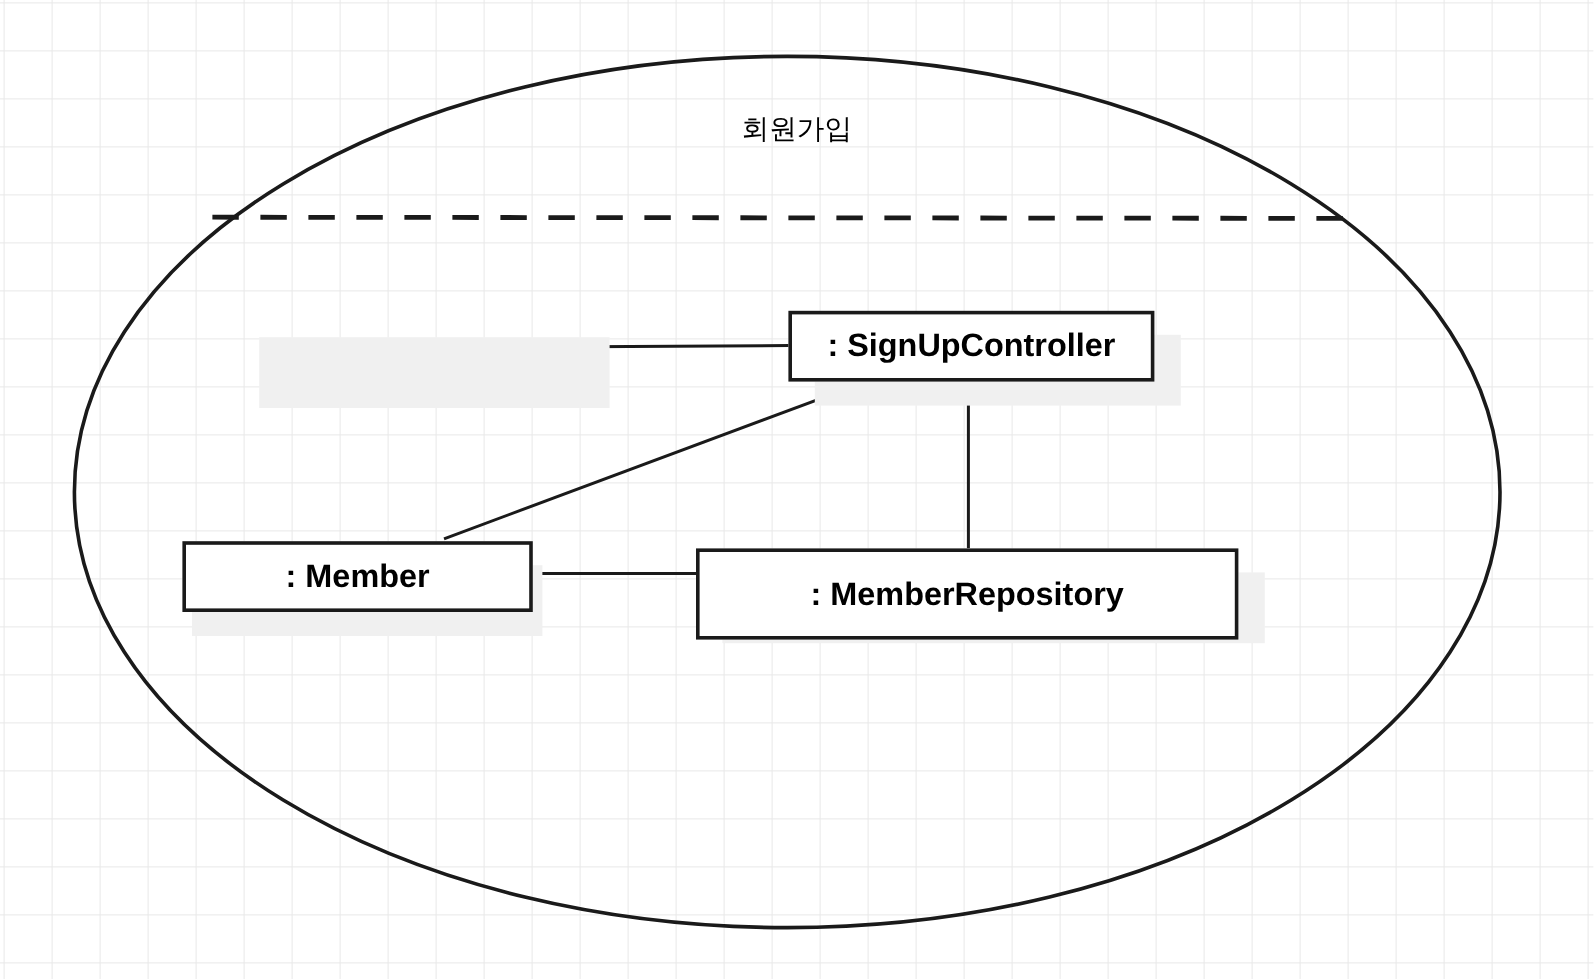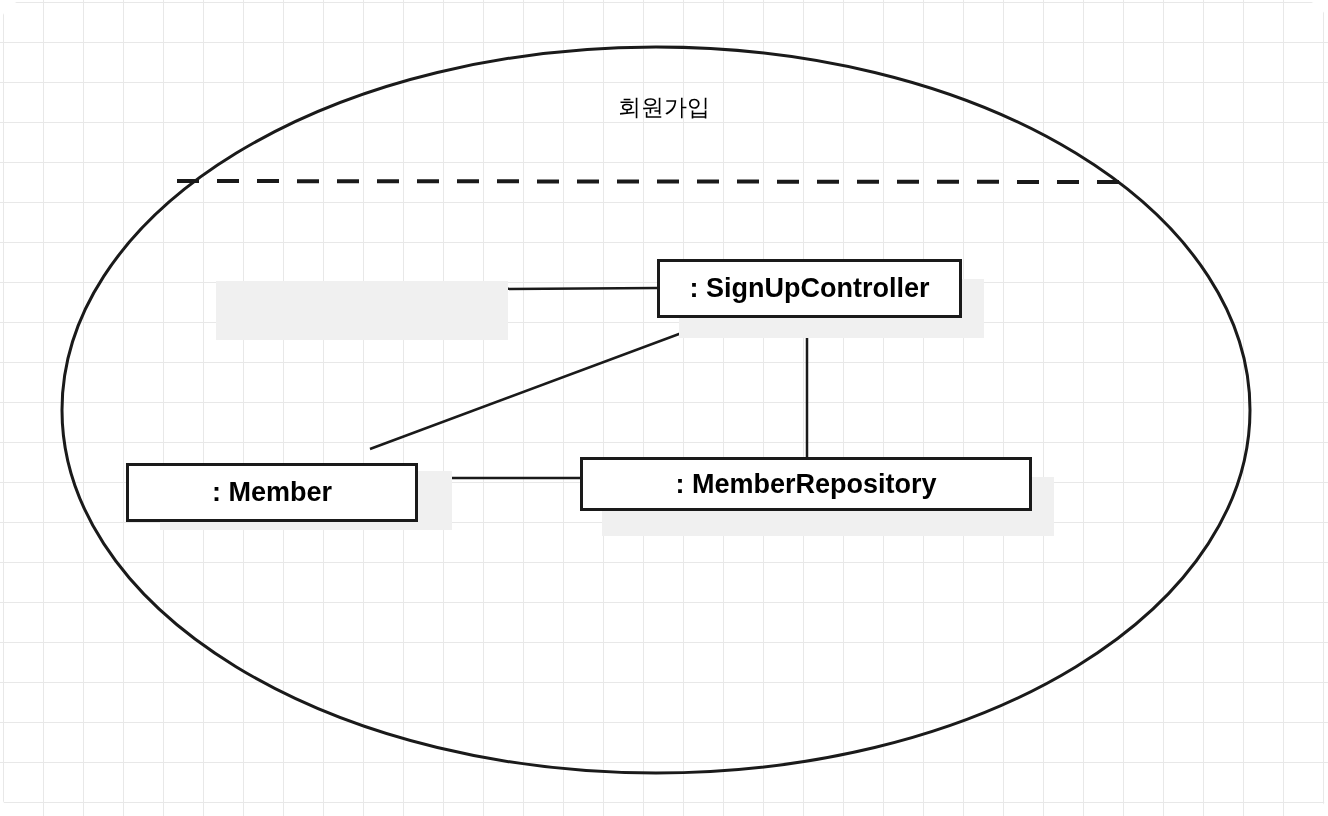--- a/index.html
+++ b/index.html
@@ -12,21 +12,20 @@
     width: 1328px;
     height: 816px;
     overflow: hidden;
     background-color: #ffffff;
     background-image:
       linear-gradient(to right, #e8e8e8 1px, transparent 1px),
       linear-gradient(to bottom, #e8e8e8 1px, transparent 1px);
     background-size: 40px 40px;
     background-position: 3px 2px;
     font-family: "Liberation Sans", sans-serif;
-    border-radius: 27px;
   }
   #diagram-svg {
     position: absolute;
     left: 0;
     top: 0;
     width: 1328px;
     height: 816px;
   }
   .collab-title {
     position: absolute;
@@ -85,22 +84,22 @@
   <div class="collab-title">회원가입</div>
 
   <div class="obj-shadow" style="left:216px; top:281px; width:292px; height:59px;"></div>
 
   <div class="obj-shadow" style="left:679px; top:279px; width:305px; height:59px;"></div>
   <div class="obj-box" style="left:657px; top:259px; width:305px; height:59px;">
     <span class="obj-label">: SignUpController</span>
   </div>
 
   <div class="obj-shadow" style="left:160px; top:471px; width:292px; height:59px;"></div>
-  <div class="obj-box" style="left:126px; top:451px; width:292px; height:59px;margin-top:12px;">
+  <div class="obj-box" style="left:152px; top:451px; width:292px; height:59px;">
     <span class="obj-label">: Member</span>
   </div>
 
   <div class="obj-shadow" style="left:602px; top:477px; width:452px; height:59px;"></div>
-  <div class="obj-box" style="left:580px; top:457px; width:452px; height:54px;">
+  <div class="obj-box" style="left:580px; top:457px; width:452px; height:76px;">
     <span class="obj-label">: MemberRepository</span>
   </div>
 
 </div>
 
 </body></html>

